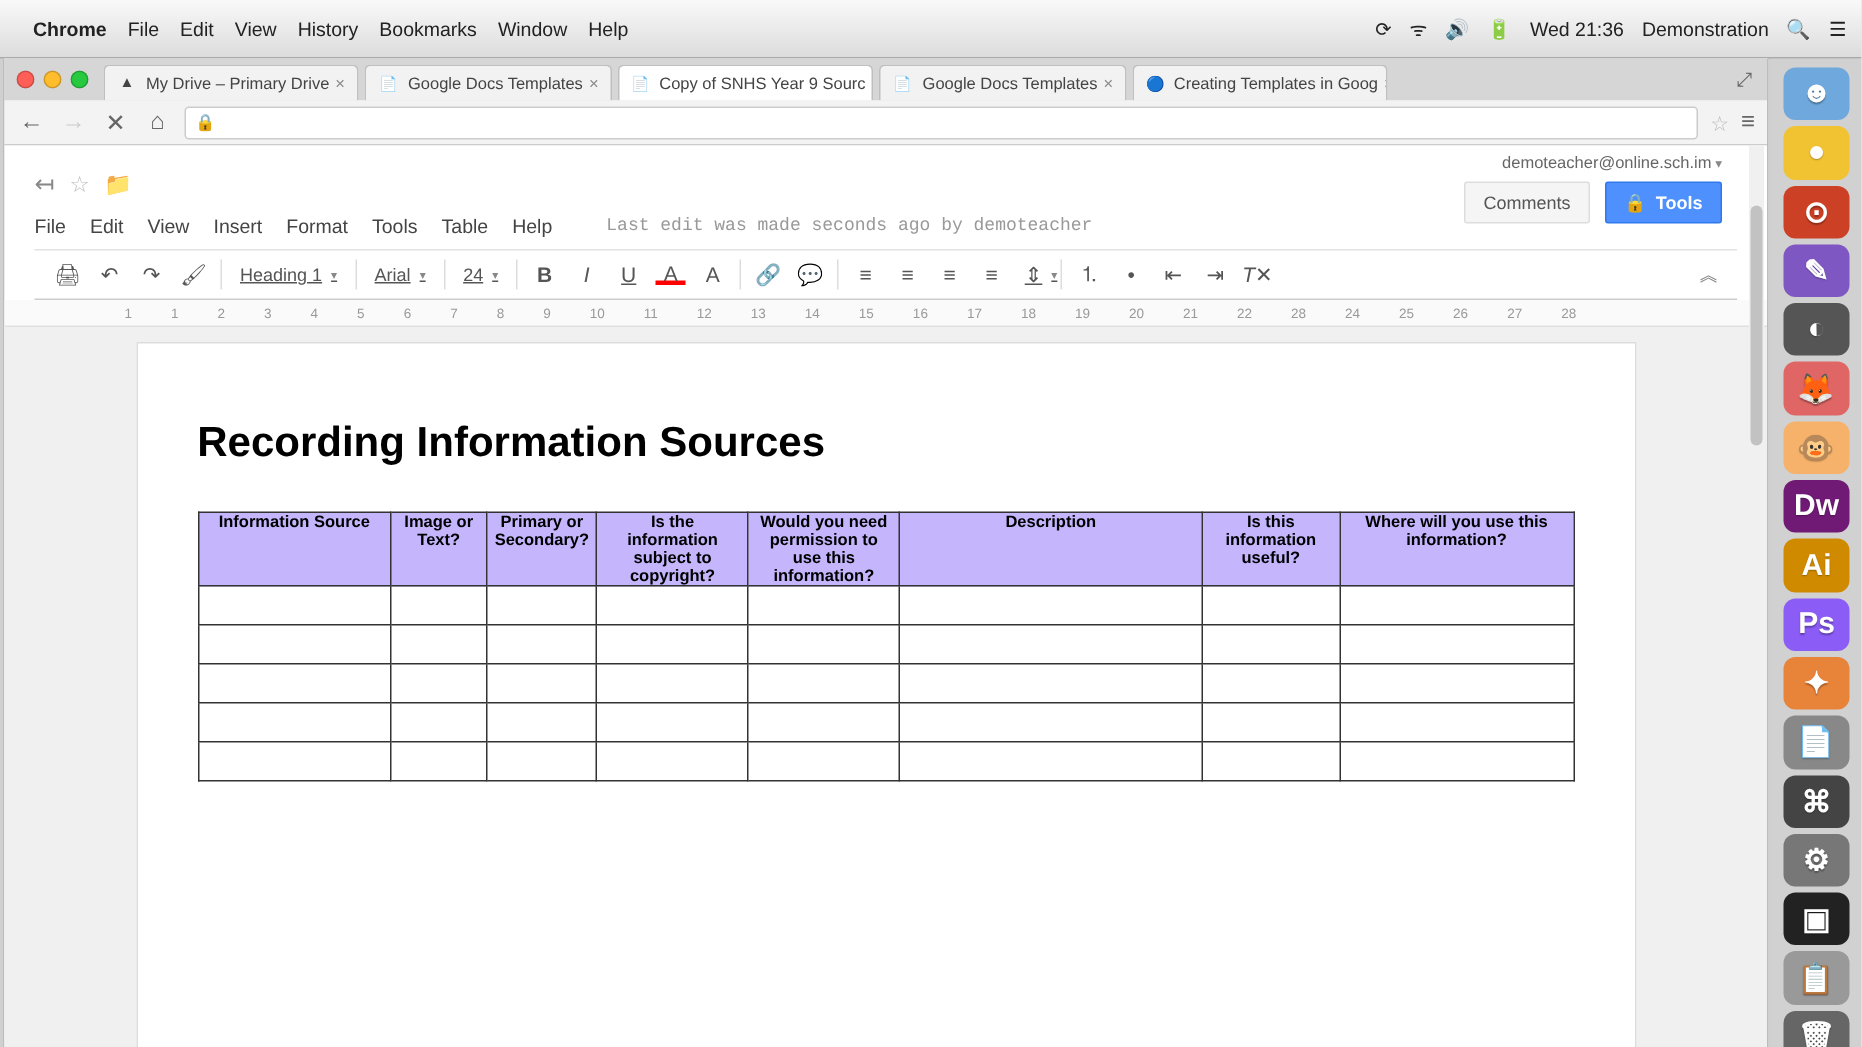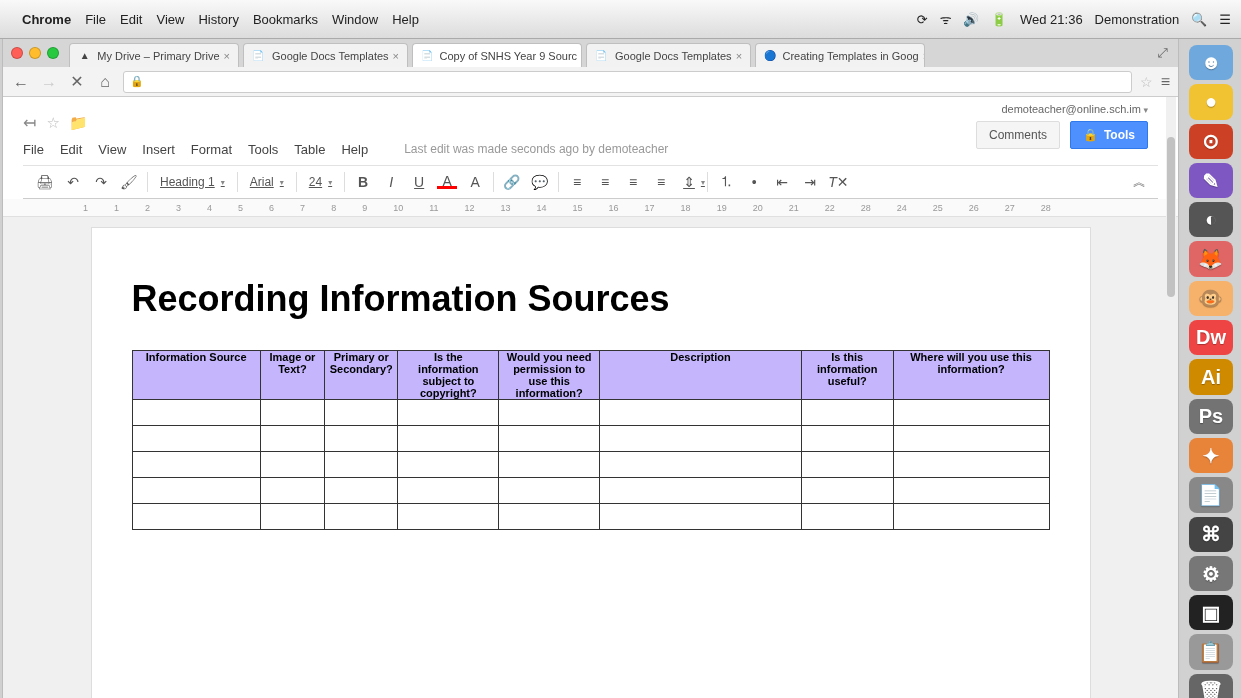--- a/index.html
+++ b/index.html
@@ -39,35 +39,35 @@
 .user-email::after { content: " ▾"; font-size: 9px; color: #888; }
 .comments-btn { position: absolute; right: 118px; top: 24px; font-size: 12px; color: #555; background: #f5f5f5; border: 1px solid #ddd; border-radius: 2px; padding: 6px 12px; }
 .share-btn { position: absolute; right: 30px; top: 24px; background: #4d90fe; color: #fff; border: 1px solid #3079ed; border-radius: 2px; padding: 6px 12px; font-size: 12px; font-weight: bold; display: flex; align-items: center; gap: 6px; }
 .title-row { display: flex; align-items: center; gap: 10px; margin-top: 6px; }
 .back-arrow { color: #888; font-size: 16px; }
 .doc-title { font-size: 18px; color: #333; }
 .star-doc { color: #bbb; font-size: 15px; }
 .folder { color: #bbb; font-size: 15px; }
 
 .doc-menus { display: flex; gap: 16px; margin-top: 10px; font-size: 13px; color: #444; }
-.doc-menus .edit-status { margin-left: 20px; color: #999; font-size: 12px; }
+.doc-menus .edit-status { margin-left: 20px; color: #999; font-size: 12px; font-family: Liberation Mono, monospace; }
 
 .doc-toolbar { height: 34px; border-top: 1px solid #e2e2e2; border-bottom: 1px solid #ccc; margin-top: 8px; display: flex; align-items: center; padding: 0 12px; gap: 8px; font-size: 12px; color: #555; }
 .tool-ico { width: 20px; text-align: center; font-size: 14px; }
 .dropdown { display: flex; align-items: center; gap: 4px; padding: 0 4px; text-decoration: underline; }
 .dropdown::after { content: "▾"; font-size: 8px; color: #888; margin-left: 2px; }
 .sep { width: 1px; height: 20px; background: #ddd; }
 .toolbar-spacer { flex: 1; }
 .expand { font-size: 13px; color: #888; }
 
 .ruler { height: 18px; border-bottom: 1px solid #e0e0e0; display: flex; align-items: center; padding-left: 80px; font-size: 9px; color: #999; gap: 26px; background: #fafafa; }
 
 .page-area { background: #f0f0f0; height: 500px; padding-top: 10px; overflow: hidden; }
 .page { background: #fff; width: 1000px; margin: 0 auto; min-height: 480px; padding: 50px 40px; border: 1px solid #ddd; }
-.doc-heading { font-size: 36px; font-weight: bold; color: #000; margin-bottom: 30px; font-family: Arial, sans-serif; }
+.doc-heading { font-size: 28px; font-weight: bold; color: #000; margin-bottom: 30px; font-family: Arial, sans-serif; }
 table.info { width: 100%; border-collapse: collapse; font-size: 11px; }
 table.info th { background: #c4b5fd; border: 1px solid #333; padding: 0 4px; font-weight: bold; text-align: center; vertical-align: top; }
 table.info td { border: 1px solid #333; height: 26px; }
 
 
 .scrollbar { position: absolute; right: 2px; top: 0; bottom: 0; width: 10px; background: #f0f0f0; }
 .scrollbar .thumb { position: absolute; top: 40px; width: 8px; left: 1px; height: 160px; background: #c2c2c2; border-radius: 4px; }
 
 
 .dock { width: 60px; background: rgba(210,210,210,.6); display: flex; flex-direction: column; align-items: center; padding: 6px 0; gap: 4px; }
@@ -327,23 +327,23 @@
   </div>
 
   <div class="dock" id="dock">
       <div class="dock-item" style="background: rgb(111, 168, 220);">☻</div>
       <div class="dock-item" style="background: rgb(241, 194, 50);">●</div>
       <div class="dock-item" style="background: rgb(204, 65, 37);">⊙</div>
       <div class="dock-item" style="background: rgb(126, 87, 194);">✎</div>
       <div class="dock-item" style="background: rgb(85, 85, 85);">◐</div>
       <div class="dock-item" style="background: rgb(224, 102, 102);">🦊</div>
       <div class="dock-item" style="background: rgb(246, 178, 107);">🐵</div>
-      <div class="dock-item" style="background: #ef4444; text-align: center;">Dw</div>
+      <div class="dock-item" style="background: #701a75; text-align: center;">Dw</div>
       <div class="dock-item" style="background: rgb(208, 138, 0);">Ai</div>
-      <div class="dock-item" style="background: #737373;">Ps</div>
+      <div class="dock-item" style="background: #8b5cf6;">Ps</div>
       <div class="dock-item" style="background: rgb(232, 131, 58);">✦</div>
       <div class="dock-item" style="background: rgb(136, 136, 136);">📄</div>
       <div class="dock-item" style="background: rgb(68, 68, 68);">⌘</div>
       <div class="dock-item" style="background: rgb(119, 119, 119);">⚙</div>
       <div class="dock-item" style="background: rgb(34, 34, 34);">▣</div>
       <div class="dock-item" style="background: rgb(153, 153, 153);">📋</div>
       <div class="dock-item" style="background: rgb(102, 102, 102);">🗑</div>
     </div>
 </div>
 

